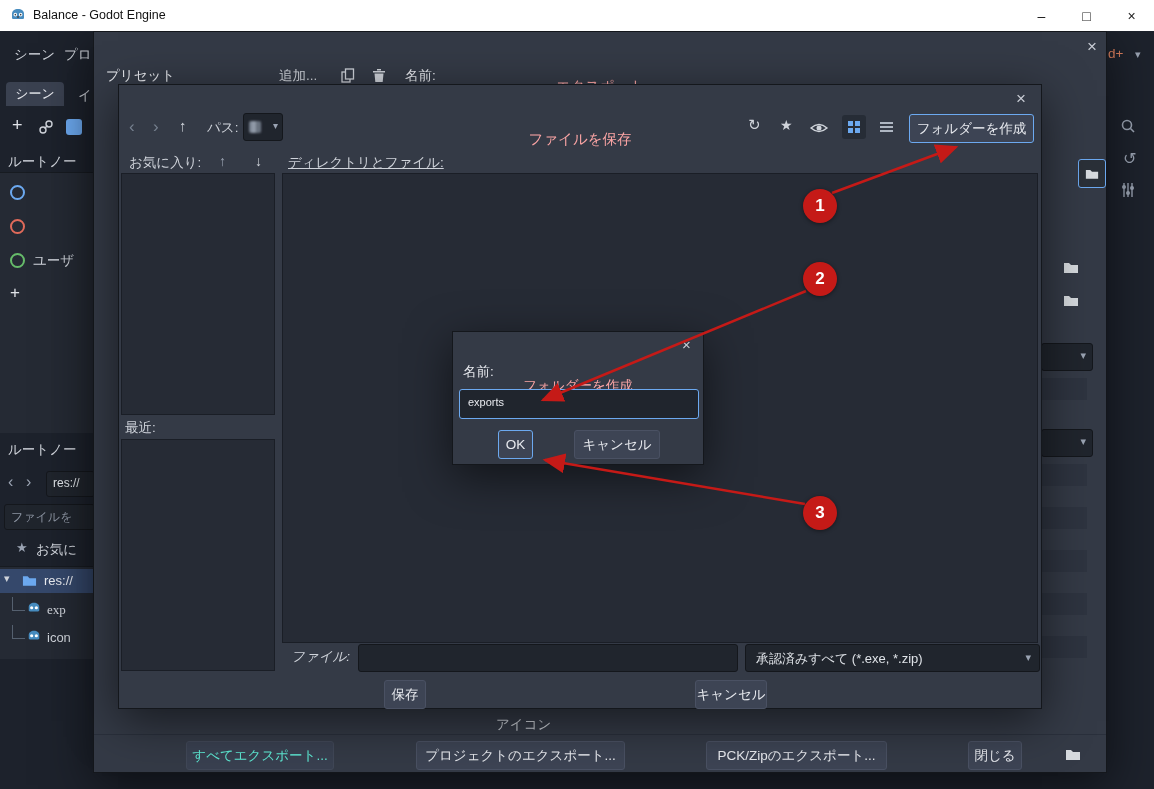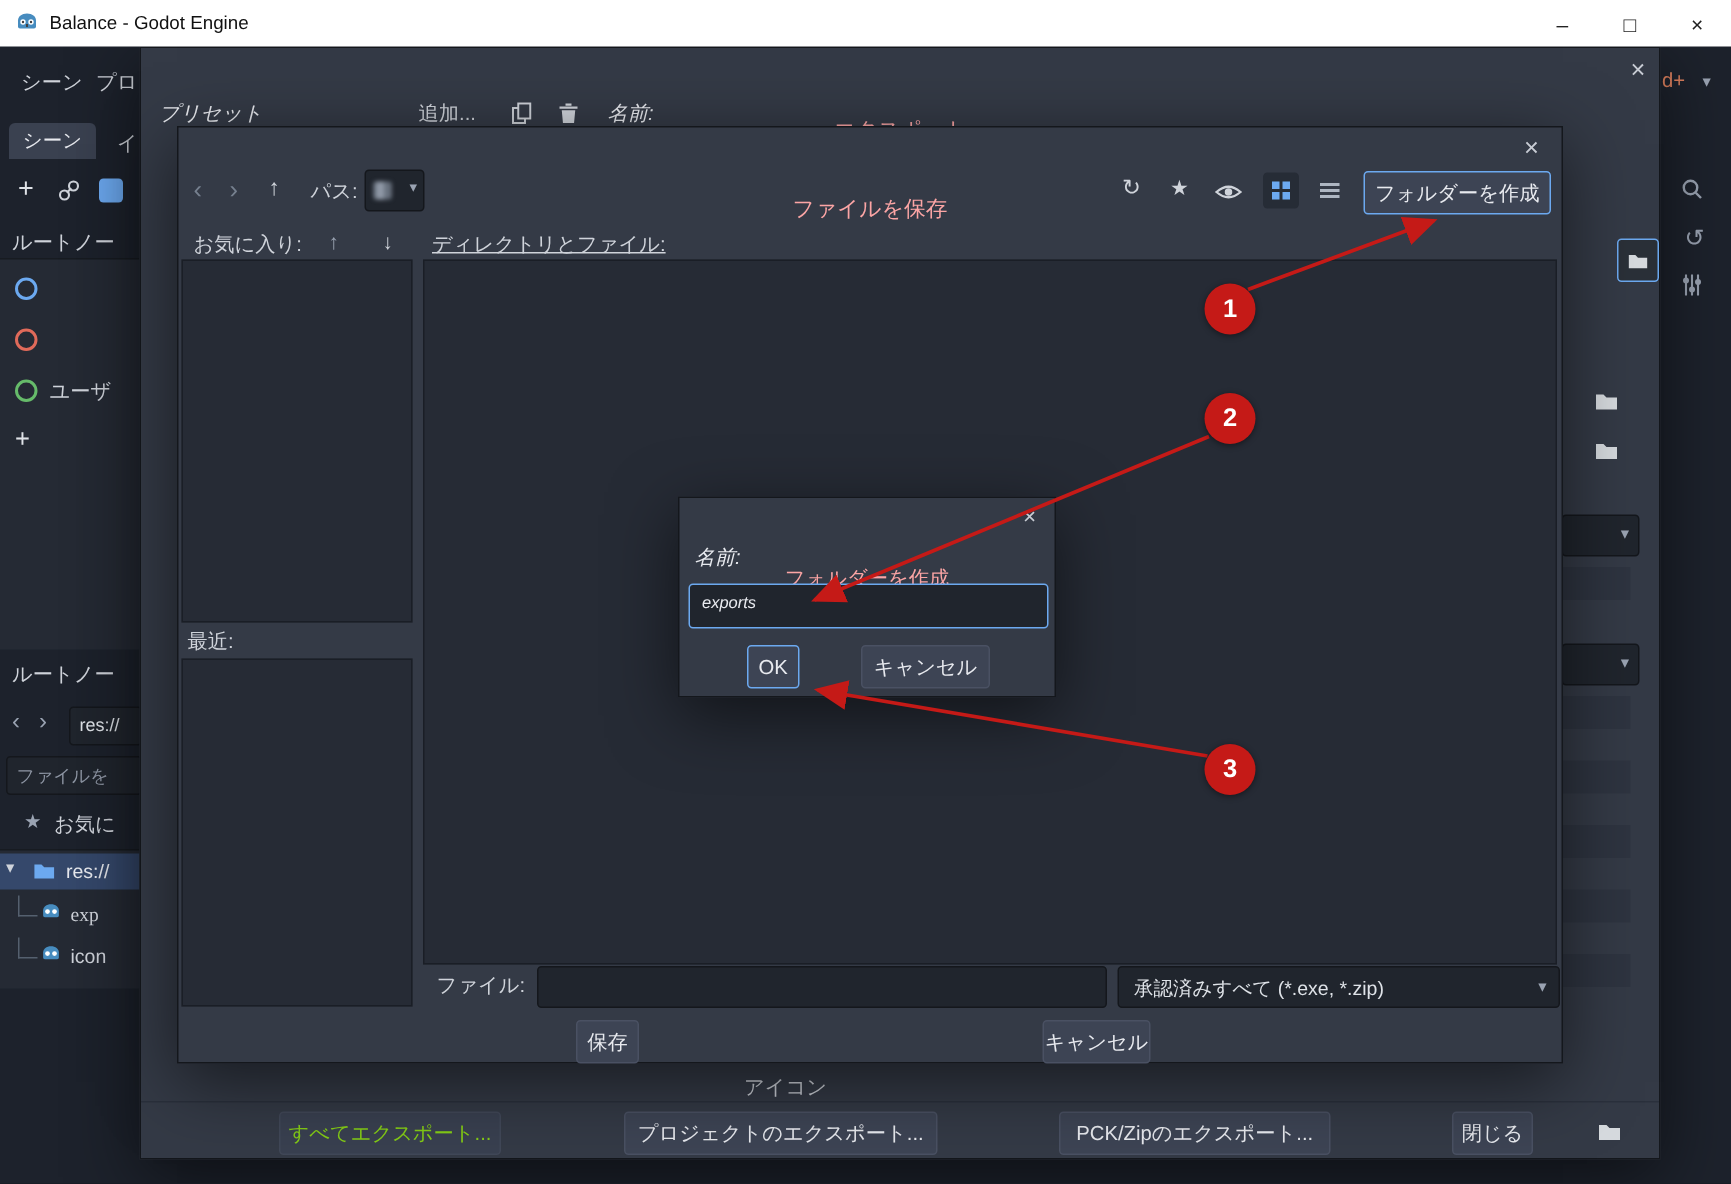--- a/index.html
+++ b/index.html
@@ -2,37 +2,37 @@
 <html><head>
 <meta charset="utf-8">
 <style>
   html,body{margin:0;padding:0;background:#10141a;}
   .screen{position:relative;width:1154px;height:789px;overflow:hidden;
           background:#1d222c;font-family:"Liberation Sans","DejaVu Sans",sans-serif;
           color:#cfd3da;font-size:13.5px;}
   .abs{position:absolute;}
   .lbl{position:absolute;font-size:13.5px;color:#cfd3da;white-space:nowrap;}
   .dim{color:#8d95a3;}
-  .bright{color:#e8eaef;font-style:italic;}
+  .bright{color:#e8eaef;}
 
   
   .titlebar{position:absolute;left:0;top:0;width:1154px;height:31px;background:#ffffff;color:#111;z-index:60;}
   .wtitle{position:absolute;left:33px;top:8px;font-size:12.5px;color:#111;}
   .wctrls{position:absolute;right:0;top:0;display:flex;}
   .wbtn{width:45px;height:31px;display:flex;align-items:center;justify-content:center;font-size:14px;color:#222;cursor:pointer;}
 
   
   .dlg{position:absolute;background:#343a46;border:1px solid #14171c;box-shadow:0 12px 45px rgba(0,0,0,.55);}
   .dlg-title{position:absolute;left:0;right:0;top:6px;text-align:center;font-size:14.5px;color:#fca5a5;margin-top:39px;}
   .x{position:absolute;font-size:17px;color:#c8ccd4;cursor:pointer;line-height:1;}
 
   .btn{position:absolute;background:#3d4454;border:1px solid #4a5163;border-radius:3px;
        color:#e8eaef;font-size:13.5px;display:flex;align-items:center;justify-content:center;cursor:pointer;}
   .btn.focus{border-color:#6ca9f0;}
-  .btn.disabled{color:#84cc16;background:#394050;border-color:#414858;cursor:default;}
+  .btn.disabled{color:#5eead4;background:#394050;border-color:#414858;cursor:default;}
   .field{position:absolute;background:#20252d;border:1px solid #14171c;border-radius:3px;color:#dfe3e8;}
   .inset{position:absolute;background:#262b35;border:1px solid #1a1e26;}
   .toolbtn{position:absolute;display:flex;align-items:center;justify-content:center;
            width:24px;height:24px;border-radius:3px;color:#cfd3da;cursor:pointer;font-size:14px;}
   .pressed{background:#262c36;}
 
   .blur{position:absolute;border-radius:2px;filter:blur(1.3px);
         background:repeating-linear-gradient(90deg,#6e7886 0px,#9aa3b1 5px,#5f6875 9px,#8b94a2 14px,#6e7886 18px);}
 
   
@@ -278,21 +278,21 @@
     <span class="lbl" style="left:10px;top:69px;">お気に入り:</span>
     <span class="abs" style="left:100px;top:68px;font-size:14px;color:#9aa3b2;">↑</span>
     <span class="abs" style="left:136px;top:68px;font-size:14px;color:#cfd3da;">↓</span>
     <span class="lbl" style="left:169px;top:69px;text-decoration:underline;">ディレクトリとファイル:</span>
 
     <div class="inset" style="left:2px;top:88px;width:152px;height:240px;"></div>
     <span class="lbl" style="left:6px;top:334px;">最近:</span>
     <div class="inset" style="left:2px;top:354px;width:152px;height:230px;"></div>
     <div class="inset" style="left:163px;top:88px;width:754px;height:468px;"></div>
 
-    <span class="lbl" style="left:172px;top:563px;">ファイル:</span>
+    <span class="lbl" style="left:172px;top:563px;font-style:italic;">ファイル:</span>
     <div class="field" style="left:239px;top:559px;width:378px;height:26px;">
       <span class="abs" style="left:8px;top:5px;font-size:13px;"></span>
     </div>
     <div class="field" style="left:626px;top:559px;width:293px;height:26px;">
       <span class="abs" style="left:10px;top:5px;font-size:13px;">承認済みすべて (*.exe, *.zip)</span>
       <span class="abs" style="right:8px;top:6px;font-size:11px;color:#9aa3b2;">▾</span>
     </div>
 
     <div class="btn" style="left:265px;top:595px;width:40px;height:27px;">保存</div>
     <div class="btn" style="left:576px;top:595px;width:70px;height:27px;">キャンセル</div>

